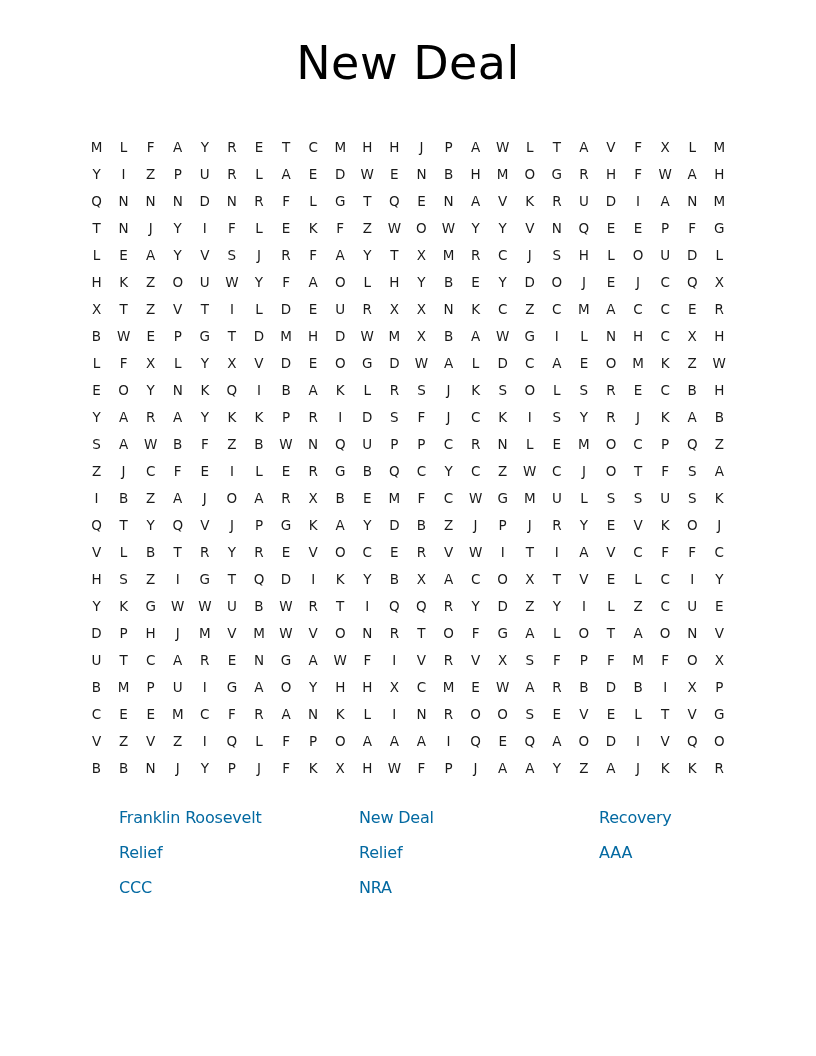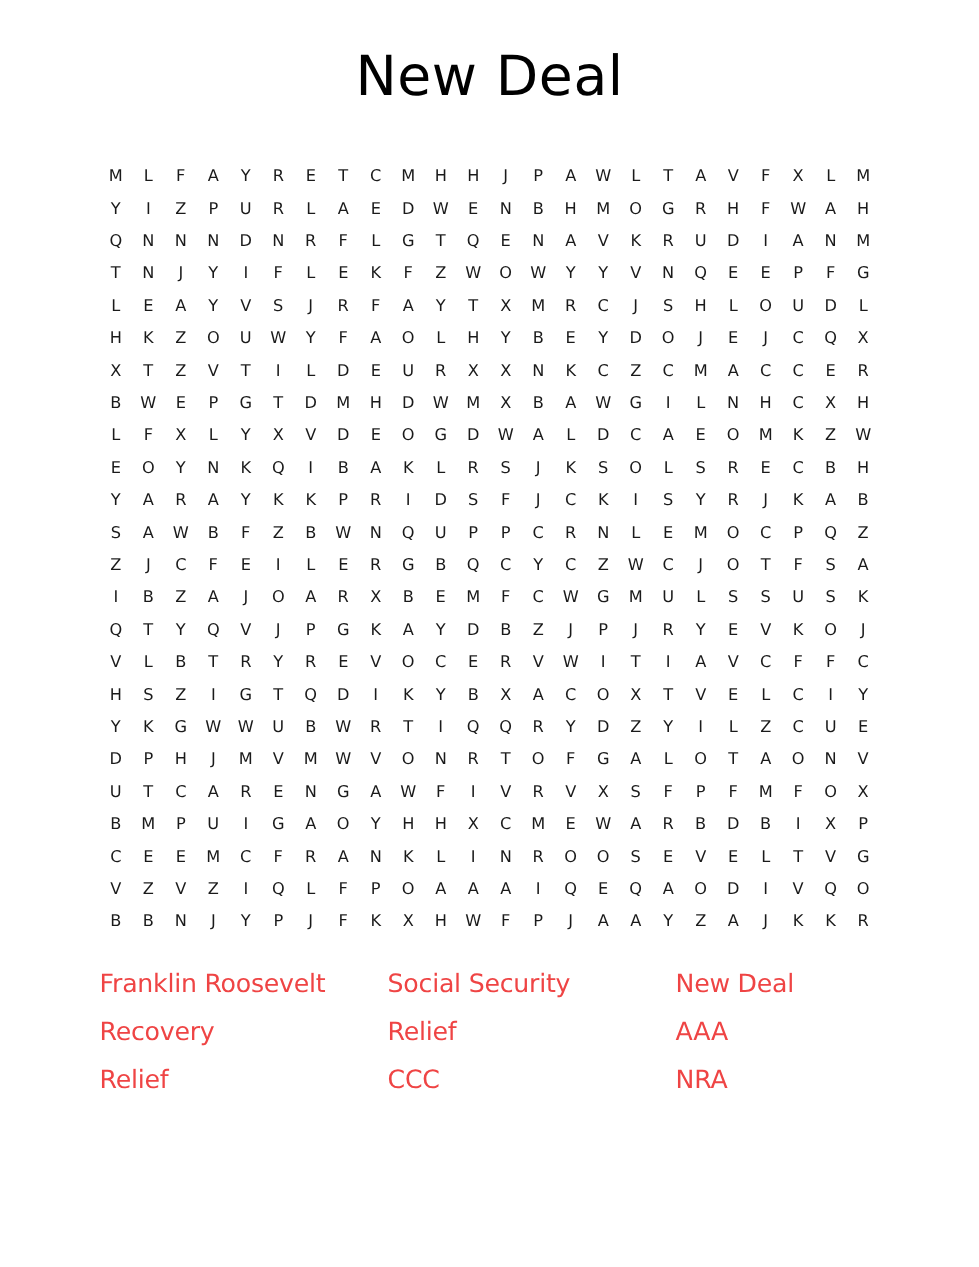--- a/index.html
+++ b/index.html
@@ -57,25 +57,26 @@
   .words {
     margin: 26px auto 0 auto;
     width: 650px;
     display: grid;
     grid-template-columns: 240px 240px 170px;
     row-gap: 16px;
     column-gap: 0;
   }
   .word {
     font-family: "DejaVu Sans", sans-serif;
-    font-size: 21px;
+    font-size: 16px;
     font-weight: 400;
-    color: #ef4444;
+    color: #0369a1;
     white-space: nowrap;
     letter-spacing: -0.2px;
+    margin-left: 36px;
   }
 </style>
 </head>
 <body>
 
 <div class="page">
   <h1 class="title">New Deal</h1>
   <div class="grid">
       <div class="grid-row">
         <span class="cell">M</span>
@@ -697,22 +698,21 @@
         <span class="cell">Z</span>
         <span class="cell">A</span>
         <span class="cell">J</span>
         <span class="cell">K</span>
         <span class="cell">K</span>
         <span class="cell">R</span>
       </div>
     </div>
   <div class="words">
       <div class="word">Franklin Roosevelt</div>
-      <div class="word">Social Security</div>
       <div class="word">New Deal</div>
       <div class="word">Recovery</div>
       <div class="word">Relief</div>
+      <div class="word">Relief</div>
       <div class="word">AAA</div>
-      <div class="word">Relief</div>
       <div class="word">CCC</div>
       <div class="word">NRA</div>
     </div>
 </div>
 
 </body></html>

